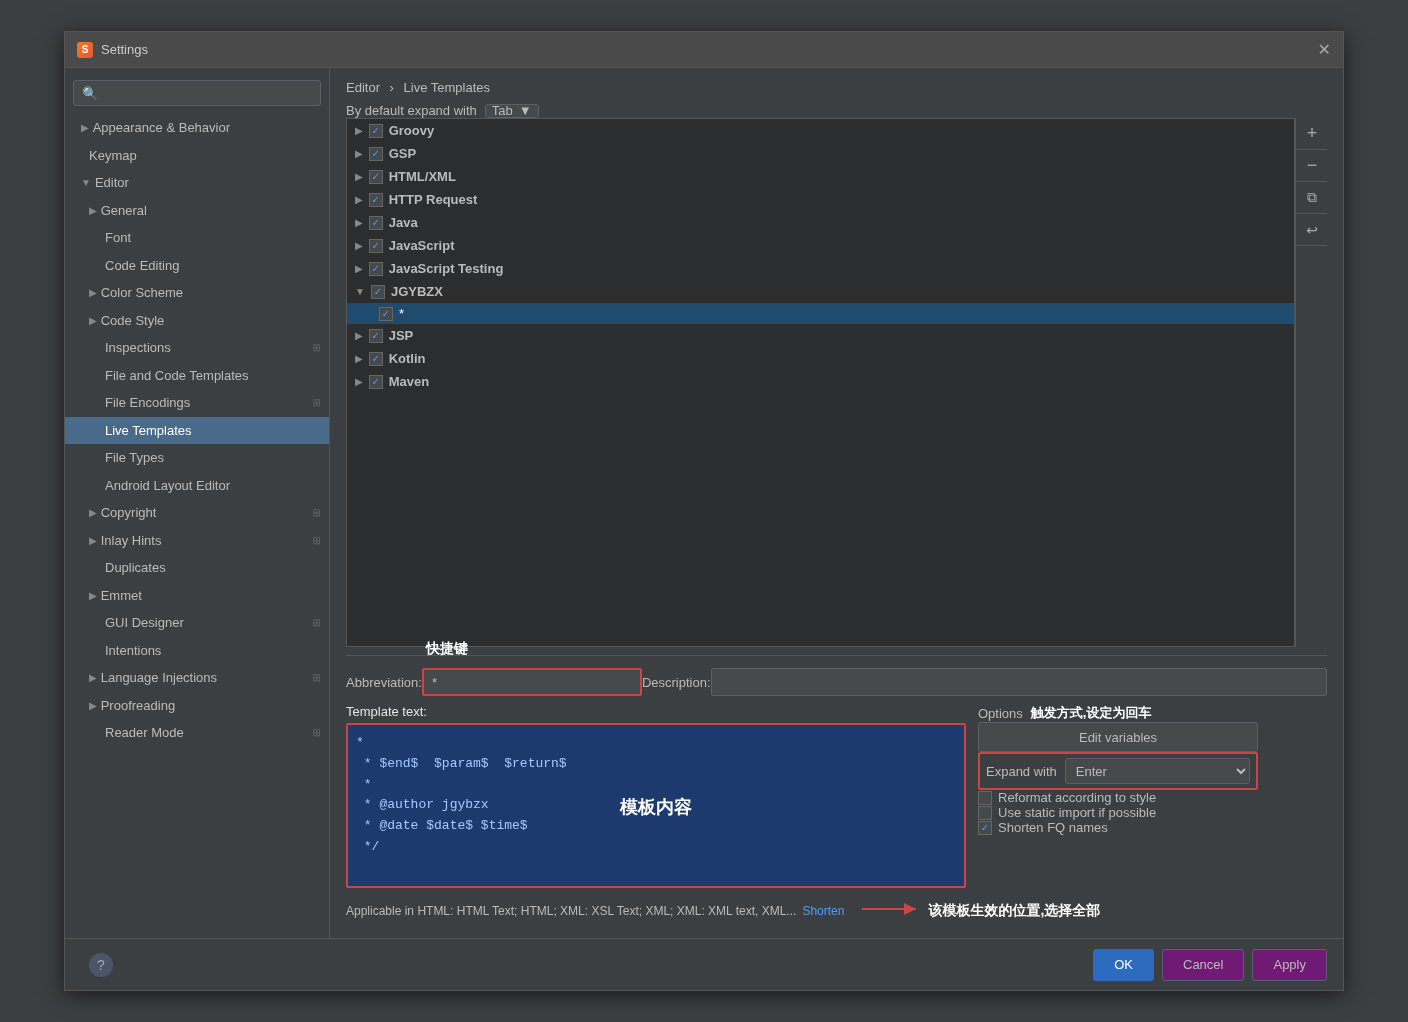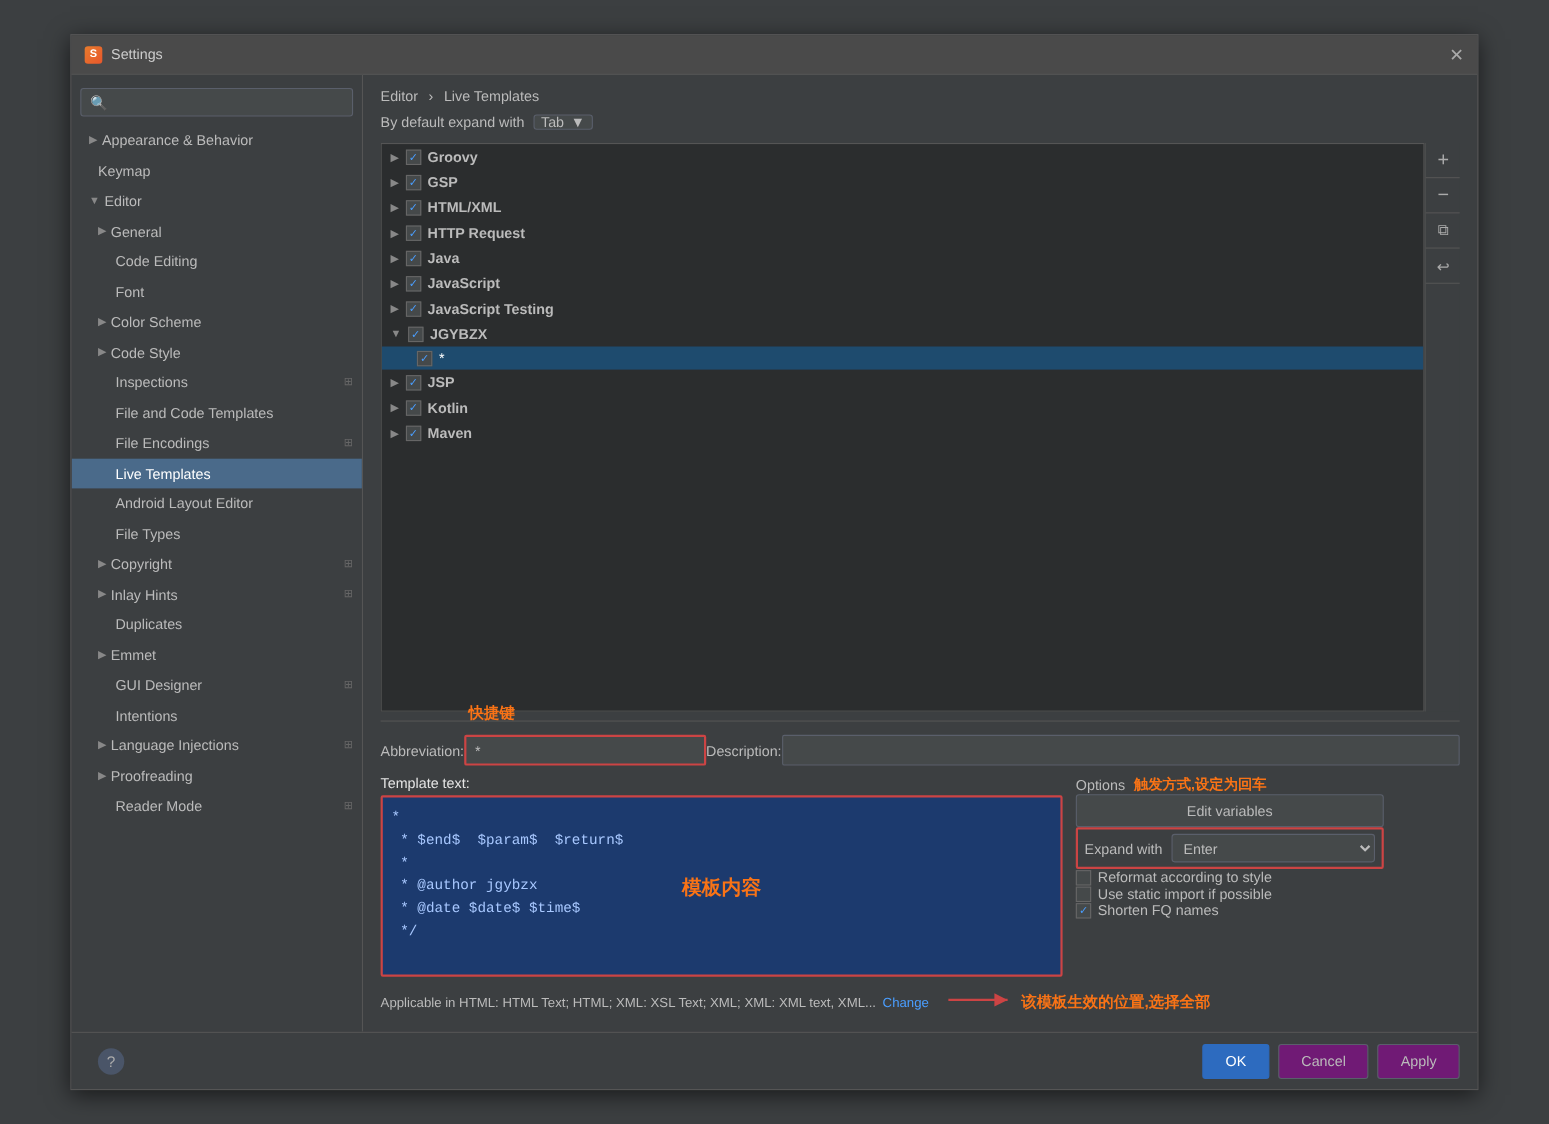--- a/index.html
+++ b/index.html
@@ -119,21 +119,21 @@
     .content-area {
       flex: 1;
       padding: 0 16px 16px 16px;
       display: flex;
       flex-direction: column;
       overflow: hidden;
     }
     .expand-row {
       display: flex;
       align-items: center;
-      margin-bottom: 12px;
+      margin-bottom: 0;
       gap: 8px;
     }
     .expand-label { color: #bbb; font-size: 13px; }
     .select-box {
       background: #45494a;
       border: 1px solid #5a5f6b;
       border-radius: 3px;
       color: #bbb;
       font-size: 13px;
       padding: 2px 6px;
@@ -303,21 +303,21 @@
     }
     .chk-box {
       width: 14px; height: 14px;
       background: #45494a;
       border: 1px solid #666;
       display: inline-flex; align-items: center; justify-content: center;
       font-size: 10px; color: #4a9eff;
     }
     .chk-box.checked::after { content: '✓'; }
     .annotation-text {
-      color: #f97316;
+      color: #ffffff;
       font-size: 14px;
       font-weight: bold;
     }
     .dialog-footer {
       height: 52px;
       border-top: 1px solid #555;
       display: flex;
       align-items: center;
       justify-content: flex-end;
       padding: 0 16px;
@@ -377,25 +377,25 @@
         <span class="chevron">▼</span>
         <span>Editor</span>
       </div>
 
       <div class="sidebar-item indent1">
         <span class="chevron">▶</span>
         <span>General</span>
       </div>
 
       <div class="sidebar-item indent1" style="padding-left:40px">
+        <span>Font</span>
+      </div>
+
+      <div class="sidebar-item indent1" style="padding-left:40px">
         <span>Code Editing</span>
-      </div>
-
-      <div class="sidebar-item indent1" style="padding-left:40px">
-        <span>Font</span>
       </div>
 
       <div class="sidebar-item indent1">
         <span class="chevron">▶</span>
         <span>Color Scheme</span>
       </div>
 
       <div class="sidebar-item indent1">
         <span class="chevron">▶</span>
         <span>Code Style</span>
@@ -413,25 +413,25 @@
       <div class="sidebar-item indent1" style="padding-left:40px">
         <span>File Encodings</span>
         <span class="sidebar-icon-small">⊞</span>
       </div>
 
       <div class="sidebar-item indent1 active" style="padding-left:40px">
         <span>Live Templates</span>
       </div>
 
       <div class="sidebar-item indent1" style="padding-left:40px">
+        <span>File Types</span>
+      </div>
+
+      <div class="sidebar-item indent1" style="padding-left:40px">
         <span>Android Layout Editor</span>
-      </div>
-
-      <div class="sidebar-item indent1" style="padding-left:40px">
-        <span>File Types</span>
       </div>
 
       <div class="sidebar-item indent1">
         <span class="chevron">▶</span>
         <span>Copyright</span>
         <span class="sidebar-icon-small">⊞</span>
       </div>
 
       <div class="sidebar-item indent1">
         <span class="chevron">▶</span>
@@ -632,21 +632,21 @@
               </div>
               <div class="checkbox-row">
                 <div class="chk-box checked"></div>
                 <span>Shorten FQ names</span>
               </div>
             </div>
           </div>
 
           <div class="applicable-row">
             <span>Applicable in HTML: HTML Text; HTML; XML: XSL Text; XML; XML: XML text, XML...</span>
-            <a class="applicable-link">Change</a>
+            <a class="applicable-link">Shorten</a>
 
             <span style="margin-left:12px;">
               <svg width="60" height="20" viewBox="0 0 60 20">
                 <defs>
                     <marker id="arr" markerWidth="6" markerHeight="6" refX="6" refY="3" orient="auto">
                       <path d="M0,0 L6,3 L0,6 Z" fill="#cc4444"></path>
                     </marker>
                   </defs>
                 <line x1="0" y1="10" x2="54" y2="10" stroke="#cc4444" stroke-width="2" marker-end="url(#arr)"></line>
               </svg>

